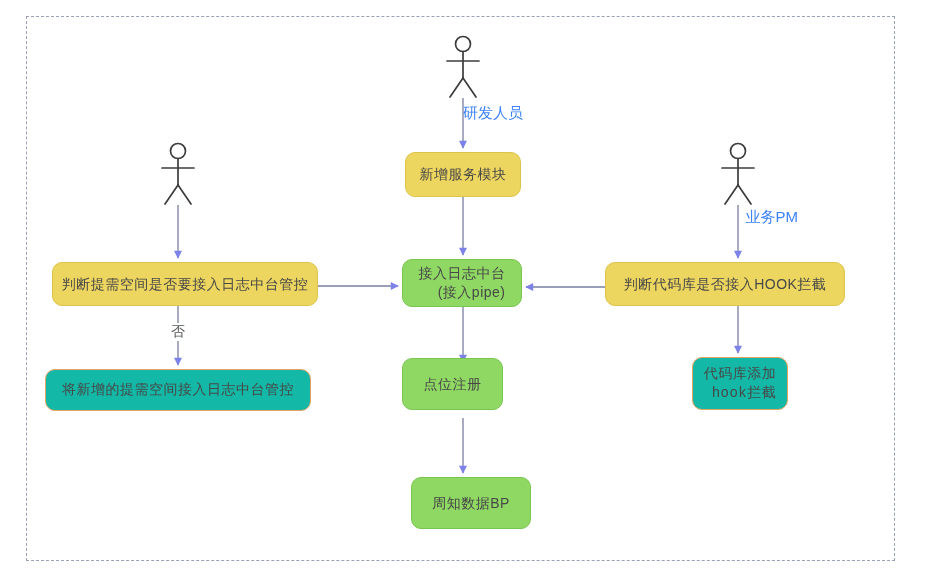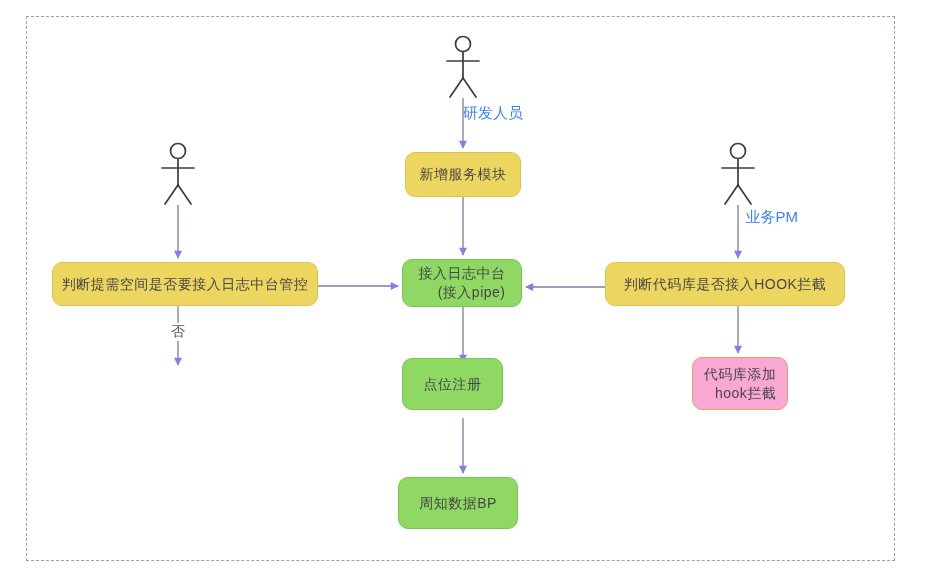--- a/index.html
+++ b/index.html
@@ -33,21 +33,21 @@
     border-radius: 10px;
     font-size: 14px;
     color: #474747;
     line-height: 1.35;
     white-space: pre-line;
     box-sizing: border-box;
     letter-spacing: 0.5px;
   }
   .node.yellow { background: #edd65f; border: 1px solid #dcc44b; }
   .node.green  { background: #8fd864; border: 1px solid #7ac550; }
-  .node.orange { background: #f9a8d4; border: 1px solid #e5a261; }
+  .node.orange { background: #14b8a6; border: 1px solid #e5a261; font-family: Liberation Mono, monospace; }
   .actor-label {
     position: absolute;
     width: 120px;
     text-align: right;
     font-size: 15px;
     color: #3b82f6;
   }
   .edge-label {
     position: absolute;
     font-size: 14px;
@@ -106,21 +106,22 @@
     </g>
   </svg>
 
   <div class="actor-label" style="left:403px;top:104px">研发人员</div>
   <div class="actor-label" style="left:678px;top:208px">业务PM</div>
 
   <div class="node yellow" style="left:405px;top:152px;width:116px;height:45px">新增服务模块</div>
   <div class="node green" style="left:402px;top:259px;width:120px;height:48px">接入日志中台
 (接入pipe)</div>
   <div class="node green" style="left:402px;top:358px;width:101px;height:52px">点位注册</div>
-  <div class="node green" style="left:398px;top:477px;width:120px;height:52px">周知数据BP</div>
+  <div class="node green" style="left:411px;top:477px;width:120px;height:52px">周知数据BP</div>
   <div class="node yellow" style="left:52px;top:262px;width:266px;height:44px">判断提需空间是否要接入日志中台管控</div>
+  <div class="node orange" style="left:45px;top:369px;width:266px;height:42px">将新增的提需空间接入日志中台管控</div>
   <div class="node yellow" style="left:605px;top:262px;width:240px;height:44px">判断代码库是否接入HOOK拦截</div>
   <div class="node orange" style="left:692px;top:357px;width:96px;height:53px">代码库添加
 hook拦截</div>
 
   <div class="edge-label" style="left:169px;top:323px">否</div>
 
 </div>
 
 </body></html>

